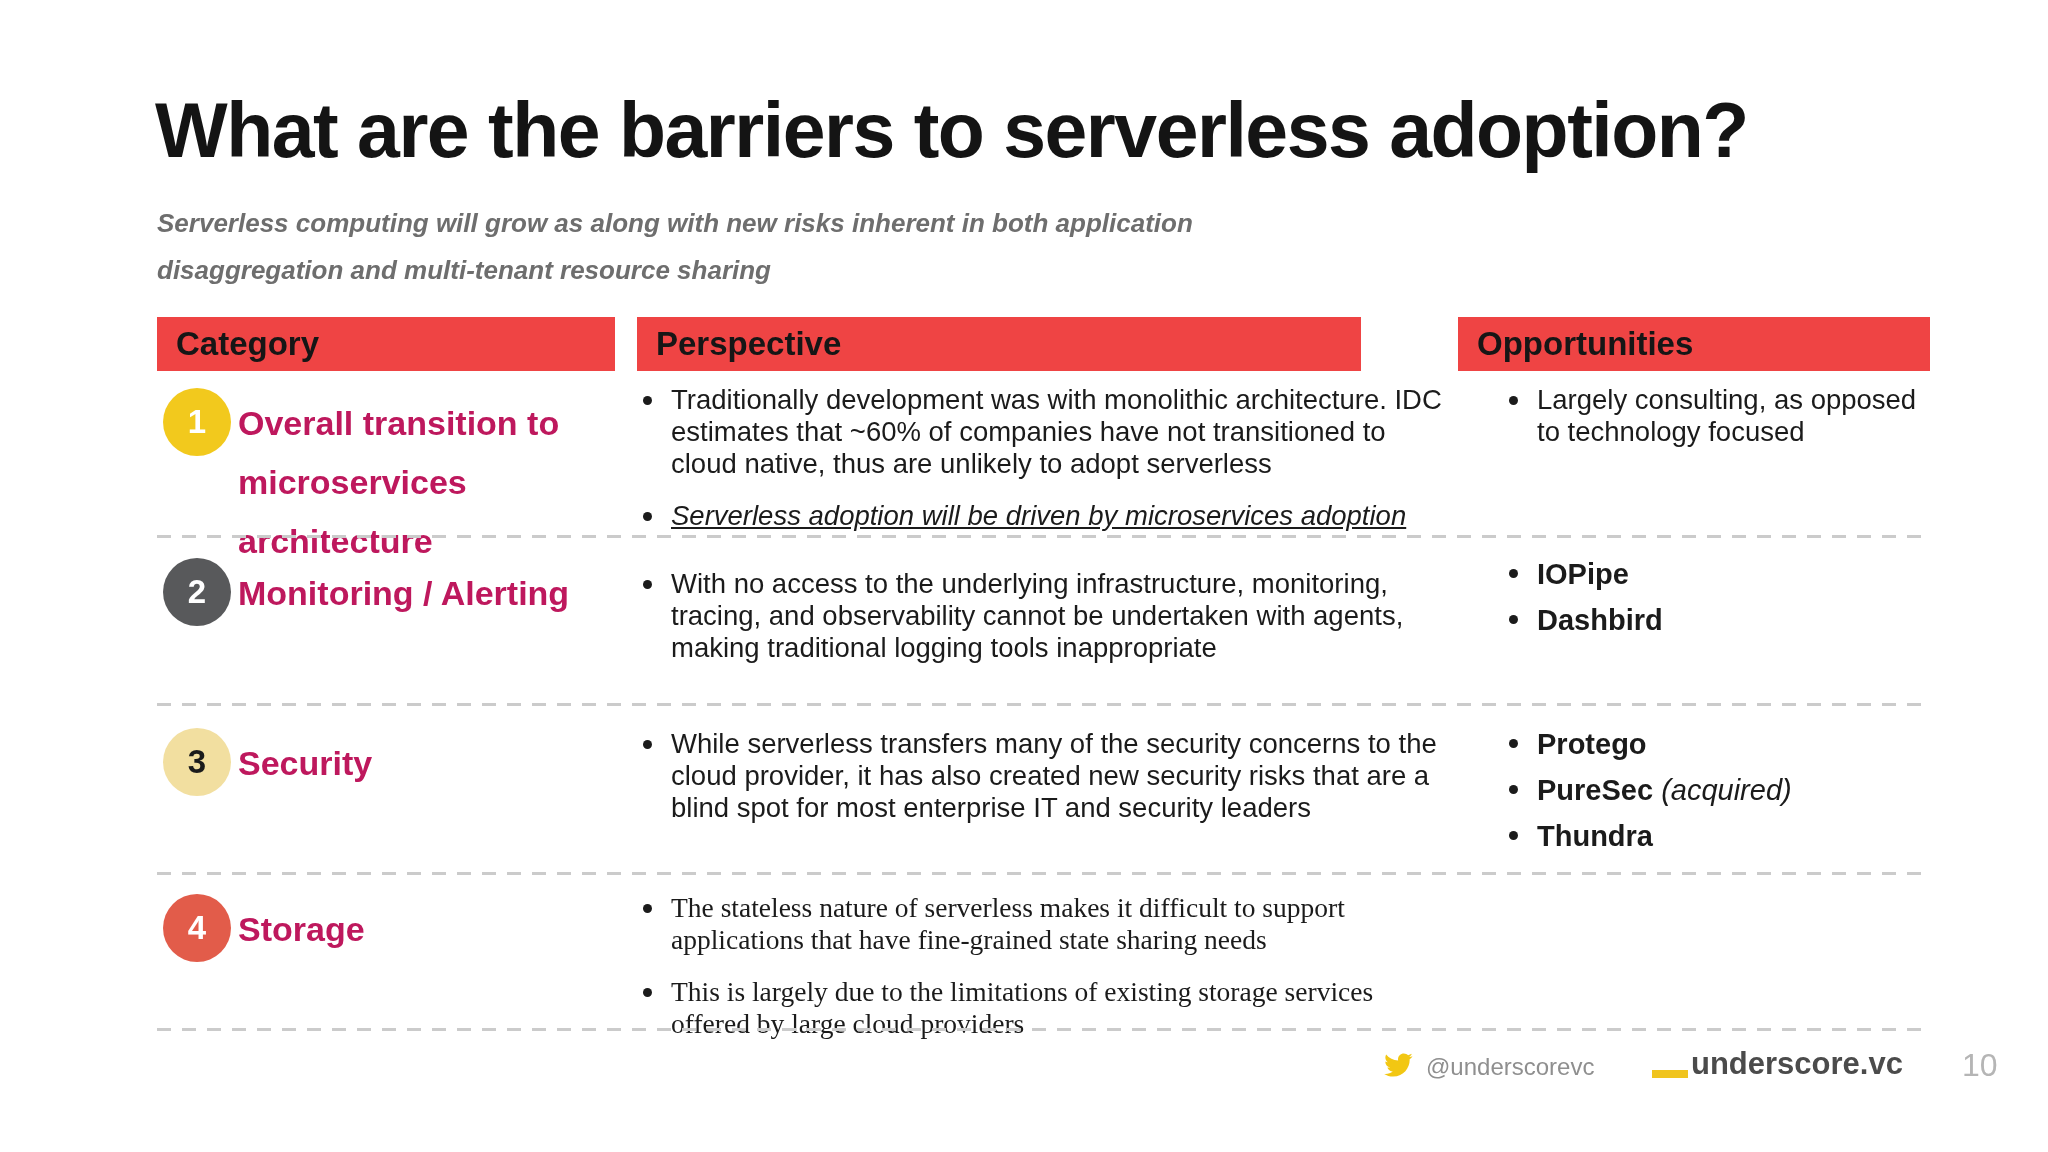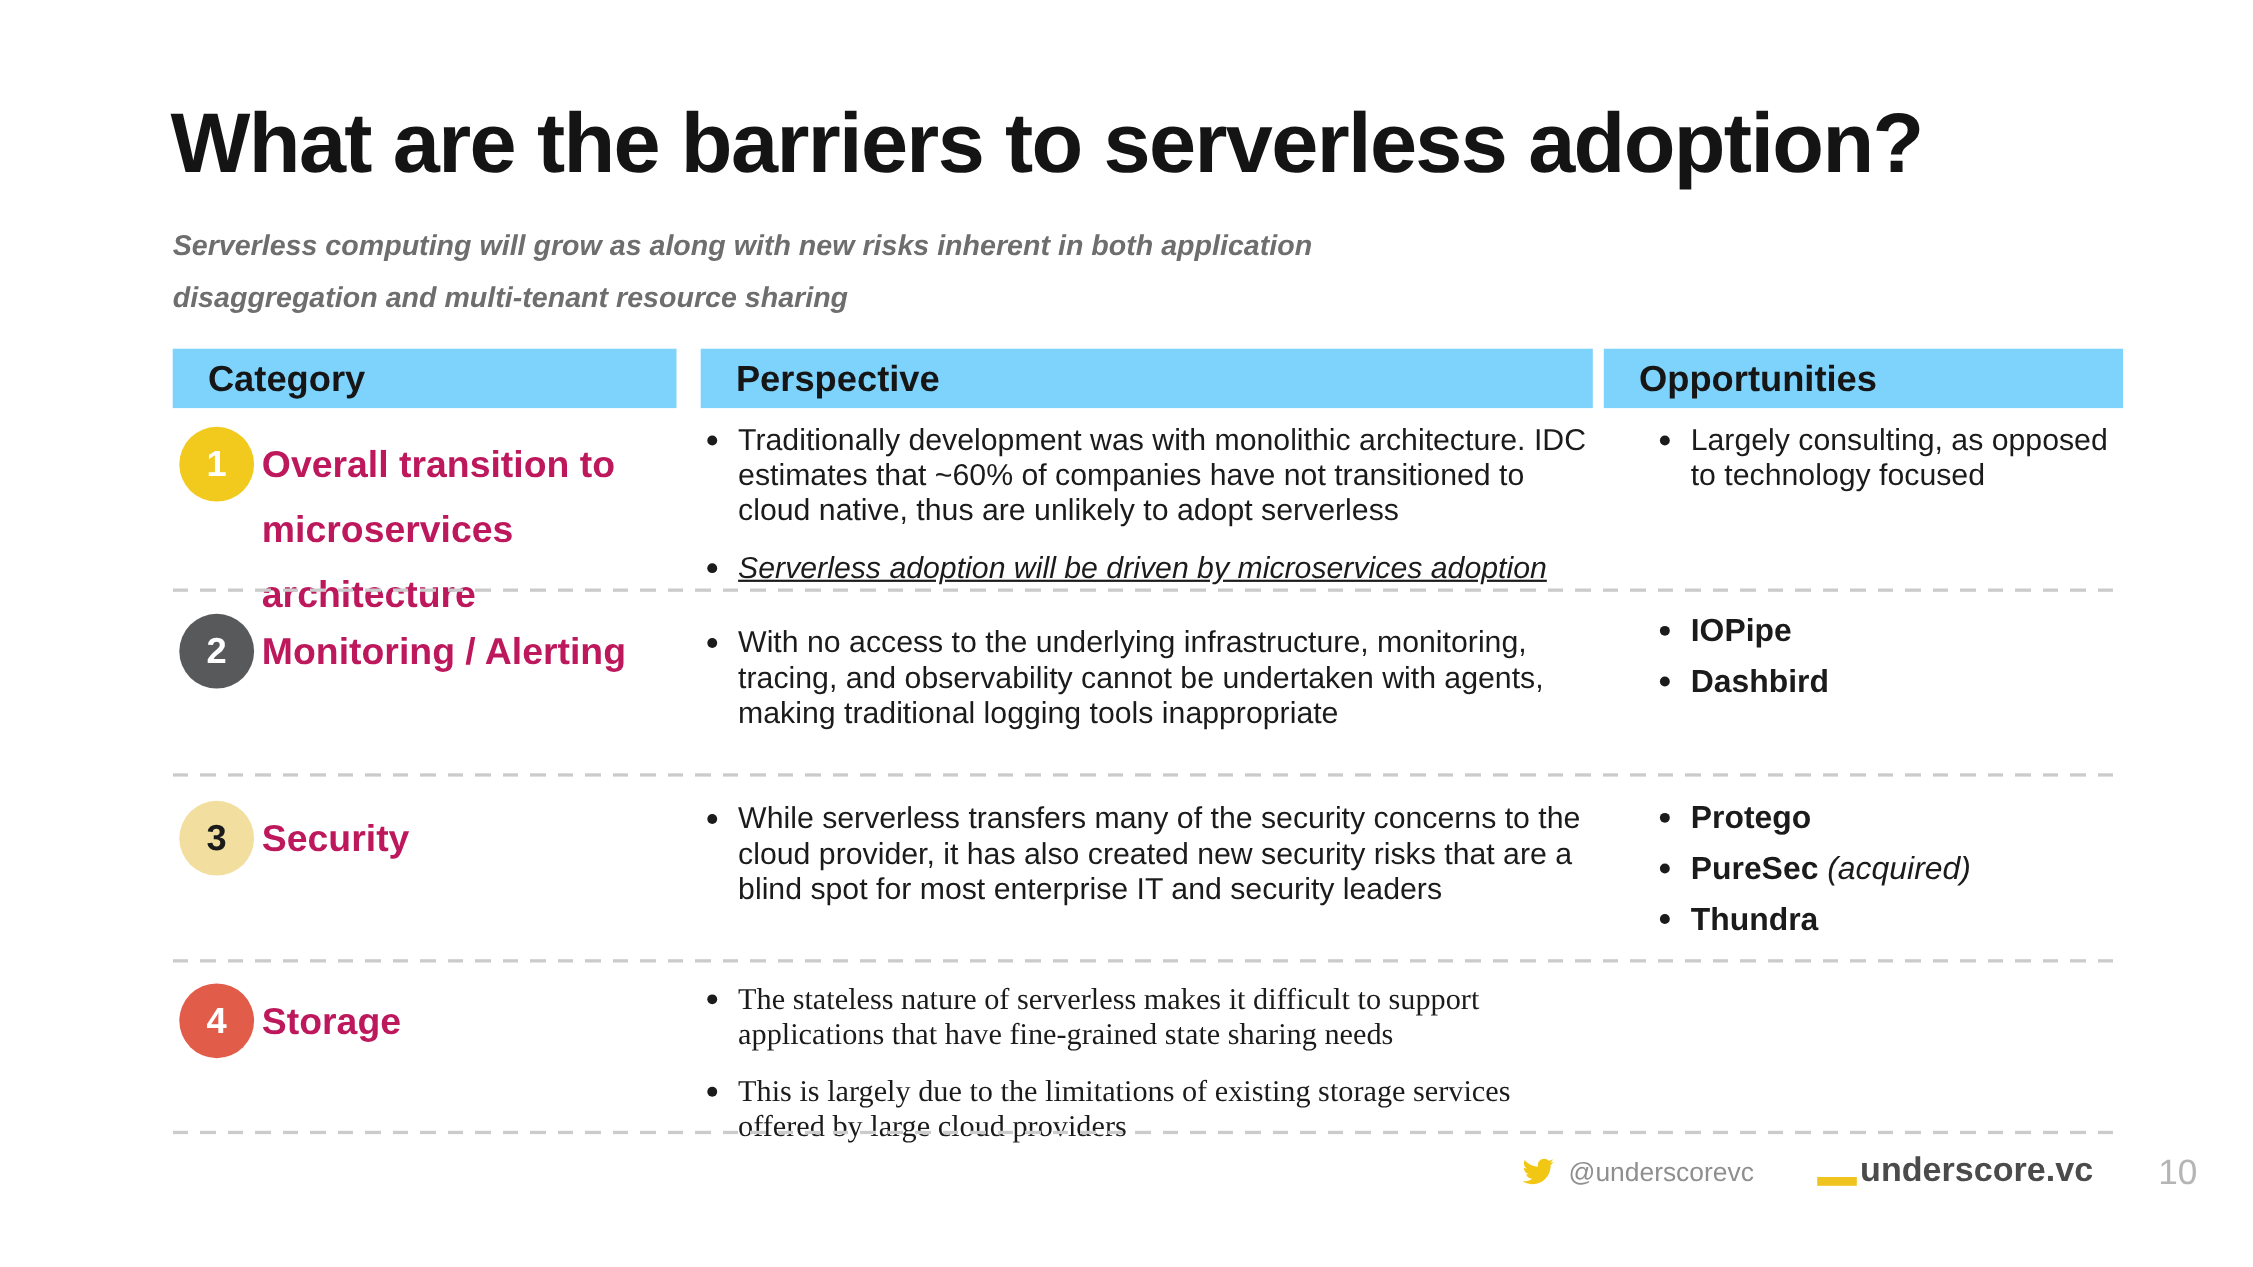--- a/index.html
+++ b/index.html
@@ -14,26 +14,26 @@
     left:155px;top:86px;width:1820px;
     font-size:77px;font-weight:700;letter-spacing:-1.5px;color:#141414;
   }
   .subtitle{
     left:157px;top:200px;width:1700px;
     font-size:26px;font-weight:700;font-style:italic;color:#6e6e6e;line-height:47px;
   }
 
   
   .hdr{
-    top:317px;height:54px;background:#7dd3fc;
+    top:317px;height:54px;background:#ef4444;
     font-size:33px;font-weight:700;color:#161616;
-    line-height:54px;padding-left:32px;box-sizing:border-box;
+    line-height:54px;padding-left:19px;box-sizing:border-box;
   }
   .hdr-cat{left:157px;width:458px;}
-  .hdr-per{left:637px;width:811px;}
+  .hdr-per{left:637px;width:724px;}
   .hdr-opp{left:1458px;width:472px;}
 
   
   .row{left:157px;width:1773px;display:flex;align-items:flex-start;}
   .col-cat{width:480px;display:flex;flex-shrink:0;}
   .col-per{width:821px;box-sizing:border-box;padding-left:0;flex-shrink:0;}
   .col-opp{width:472px;box-sizing:border-box;padding-left:45px;flex-shrink:0;}
 
   .circle{
     width:68px;height:68px;border-radius:50%;margin-left:6px;margin-top:10px;

